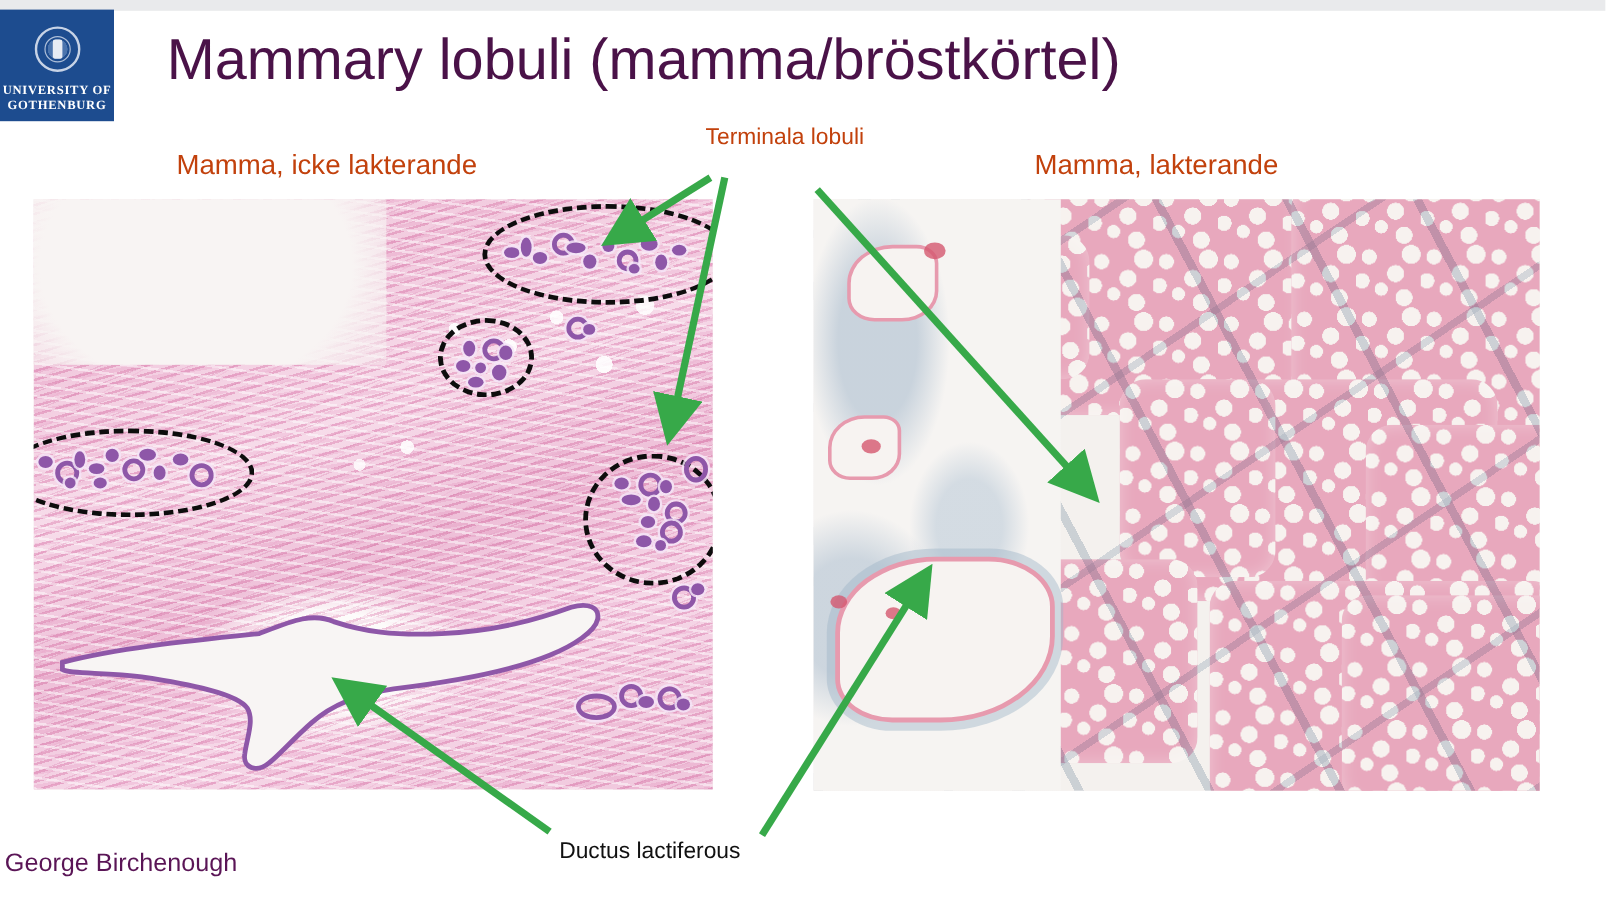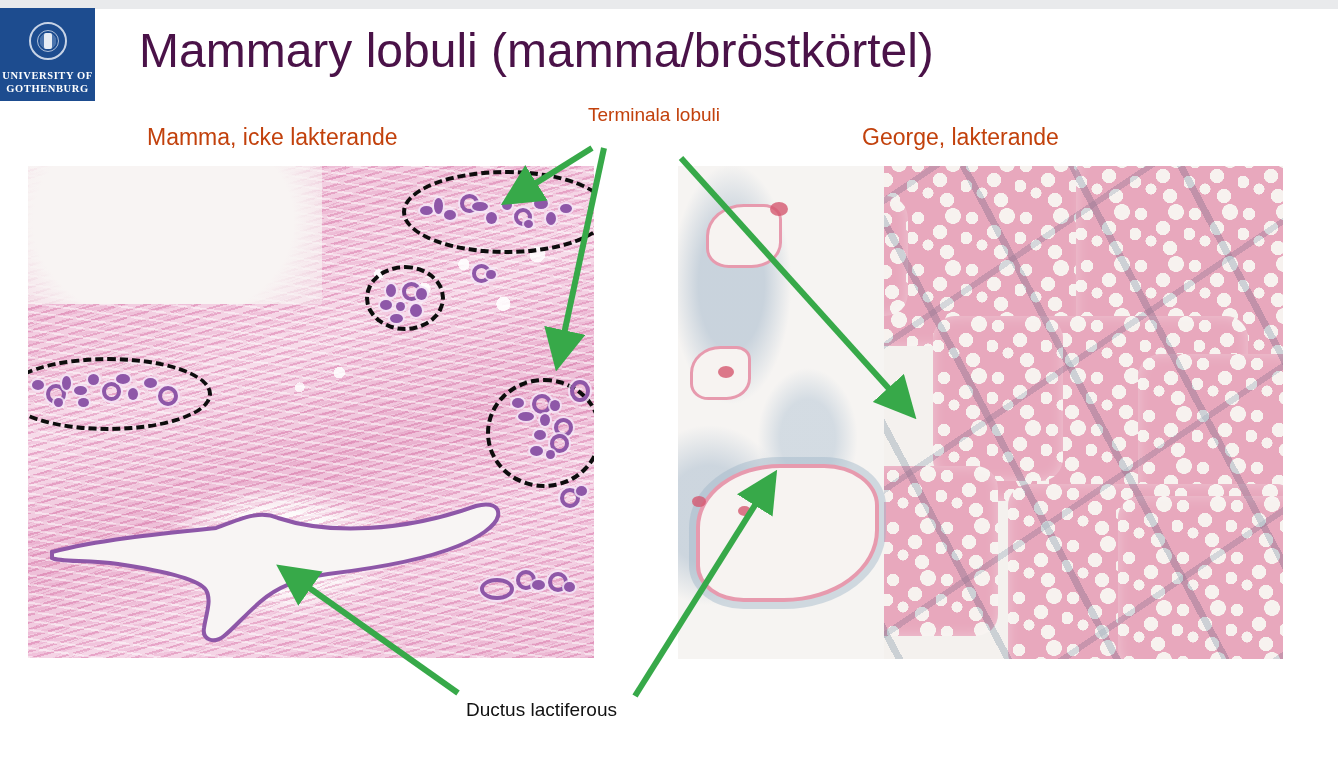--- a/index.html
+++ b/index.html
@@ -133,24 +133,25 @@
 <div id="logo">
   <div id="seal"></div>
   <div class="logo-line l1">UNIVERSITY OF</div>
   <div class="logo-line">GOTHENBURG</div>
 </div>
 
 <div id="title">Mammary lobuli (mamma/bröstkörtel)</div>
 
 <div class="cap" id="cap-left">Mamma, icke lakterande</div>
 <div class="cap" id="cap-mid">Terminala lobuli</div>
-<div class="cap" id="cap-right">George, lakterande</div>
+<div class="cap" id="cap-right">Mamma, lakterande</div>
 <div class="cap" id="cap-duct">Ductus lactiferous</div>
 
 <div id="author">
+  <div>George Birchenough</div>
 </div>
 
 <div class="micro" id="img-left">
   <div class="layer base"></div>
   <div class="layer fib"></div>
   <div class="layer fib2"></div>
   <div class="topwhite"></div>
   <div class="layer fat"></div>
 
   <div class="lobule" style="left:386px;top:22px;width:170px;height:52px;">

